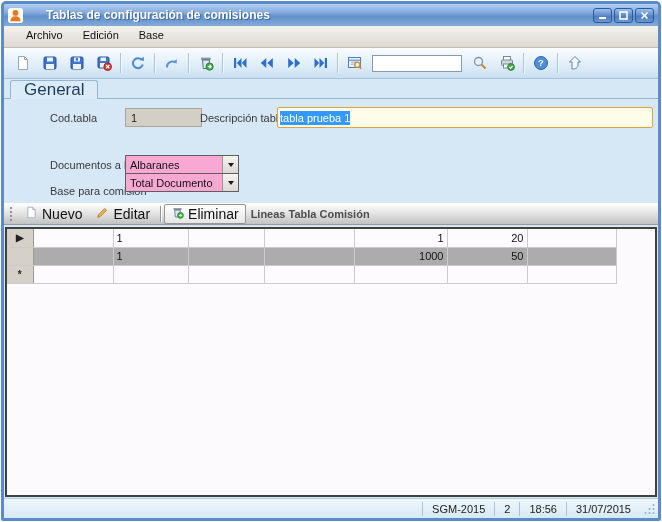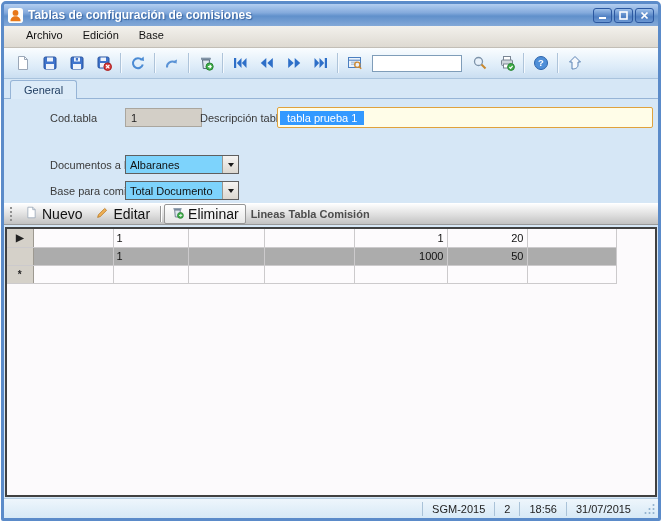--- a/index.html
+++ b/index.html
@@ -4,54 +4,54 @@
 <style>
   *{box-sizing:border-box;margin:0;padding:0}
   html,body{background:#fff}
   body{font-family:"Liberation Sans",sans-serif;width:662px;height:522px;overflow:hidden}
   .window{width:660px;height:520px;margin:1px;border:3px solid #5b8bc9;border-radius:5px 5px 2px 2px;
           display:flex;flex-direction:column;background:#d6e7f6;overflow:hidden}
   
   .titlebar{height:22px;flex:none;display:flex;align-items:center;padding:0 4px;
     background:linear-gradient(180deg,#b3cef0 0%,#84aadc 40%,#6090cb 55%,#84a9d8 100%)}
   .app-icon{width:15px;height:15px;flex:none}
-  .title-text{color:#fff;font-weight:bold;font-size:12px;text-shadow:1px 1px 1px #3a64a0;margin-left:5px;flex:1;
+  .title-text{color:#fff;font-weight:bold;font-size:12px;text-shadow:1px 1px 1px #3a64a0;margin-left:23px;flex:1;
     white-space:nowrap;overflow:hidden}
   .winbtns{display:flex;gap:2px}
   .winbtn{width:19px;height:15px;border:1px solid #2c58a0;border-radius:3px;
     background:linear-gradient(#9dbfe9,#4f7fc2 60%,#6c97d2);display:flex;align-items:center;justify-content:center}
   
   .menubar{height:22px;flex:none;background:linear-gradient(#f3f1ec,#dedad2);border-bottom:1px solid #c2beb6;
     display:flex;padding-left:12px}
   .menu-item{font-size:11px;color:#111;padding:3px 10px;cursor:default}
   
   .toolbar{height:31px;flex:none;background:linear-gradient(#fafdff,#dcebf8 65%,#cadef1);
     border-bottom:1px solid #a9c3dd;display:flex;align-items:center;padding:0 5px}
   .tbtn{width:27px;height:25px;display:flex;align-items:center;justify-content:center;border-radius:3px}
   .tsep{width:1px;height:20px;background:#aec4da;margin:0 3px;box-shadow:1px 0 0 #f4f9fe;flex:none}
   .tsearch{width:90px;height:17px;border:1px solid #7f9db9;font-size:11px;padding:0 3px;margin:0 4px;
     background:#fff;font-family:"Liberation Sans",sans-serif}
   
   .content{flex:1;display:flex;flex-direction:column;background:#d6e7f6;min-height:0}
   .tabstrip{height:20px;flex:none;display:flex;align-items:flex-end;padding-left:6px;border-bottom:1px solid #96b4d6}
   .tab{height:19px;padding:0 13px;background:#dcebf8;border:1px solid #96b4d6;border-bottom:none;
-    border-radius:3px 3px 0 0;font-size:11px;display:flex;align-items:center;margin-bottom:-1px;color:#1c3a5e}
+    border-radius:3px 3px 0 0;font-size:17px;display:flex;align-items:center;margin-bottom:-1px;color:#1c3a5e}
   .form{position:relative;height:104px;flex:none}
   .flabel{position:absolute;font-size:11px;color:#3a3a3a;white-space:nowrap}
   .lbl-cod{left:46px;top:13px}
   .lbl-desc{left:196px;top:13px}
   .lbl-doc{left:46px;top:60px}
   .lbl-base{left:46px;top:86px}
   .cod-field{position:absolute;left:121px;top:9px;width:77px;height:19px;background:#d3cfc7;
     border:1px solid #aaa69e;font-size:11px;padding:3px 5px;color:#222}
   .desc-field{position:absolute;left:273px;top:8px;width:376px;height:21px;background:#fffde8;
     border:1px solid #e0a23c;border-radius:2px;font-size:11px;display:flex;align-items:center;padding:0 2px}
-  .desc-selected{background:#3399ff;color:#fff;padding:1px 7px}
-  .combo{position:absolute;left:121px;width:114px;height:19px;background:#7dd3fc;border:1px solid #5f5f5f;display:flex}
-  .combo-doc{top:56px}.combo-base{top:82px}
+  .desc-selected{background:#3399ff;color:#fff;padding:1px 0}
+  .combo{position:absolute;left:121px;width:114px;height:19px;background:#f9a8d4;border:1px solid #5f5f5f;display:flex}
+  .combo-doc{top:56px}.combo-base{top:74px}
   .combo-text{flex:1;font-size:11px;padding:3px 4px;white-space:nowrap;overflow:hidden;color:#111}
   .combo-btn{width:16px;background:linear-gradient(#f5f4f2,#dcd8d1);border-left:1px solid #9b978f;
     display:flex;align-items:center;justify-content:center}
   .combo-arrow{width:0;height:0;border-left:3.5px solid transparent;border-right:3.5px solid transparent;
     border-top:4px solid #1a1a1a}
   
   .linesbar{height:22px;flex:none;background:linear-gradient(#fdfdfd,#dedede 55%,#c2c2c2);
     border-top:1px solid #fff;border-bottom:1px solid #999;display:flex;align-items:center;padding-left:4px}
   .lgrip{width:4px;height:14px;border-left:2px dotted #909090;margin:0 4px 0 2px;flex:none}
   .lbtn{display:flex;align-items:flex-start;gap:4px;font-size:14px;color:#111;padding:2px 7px;border-radius:2px}

